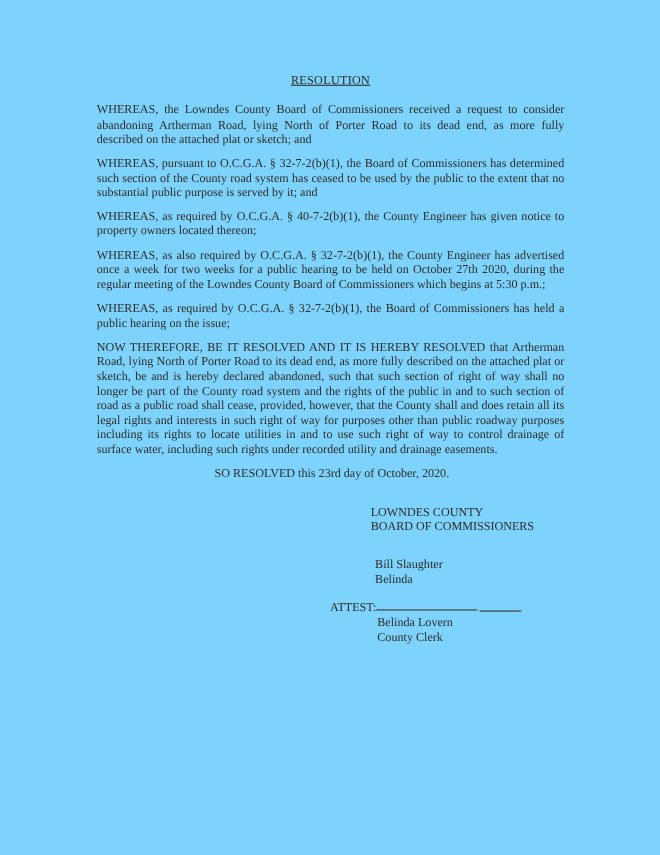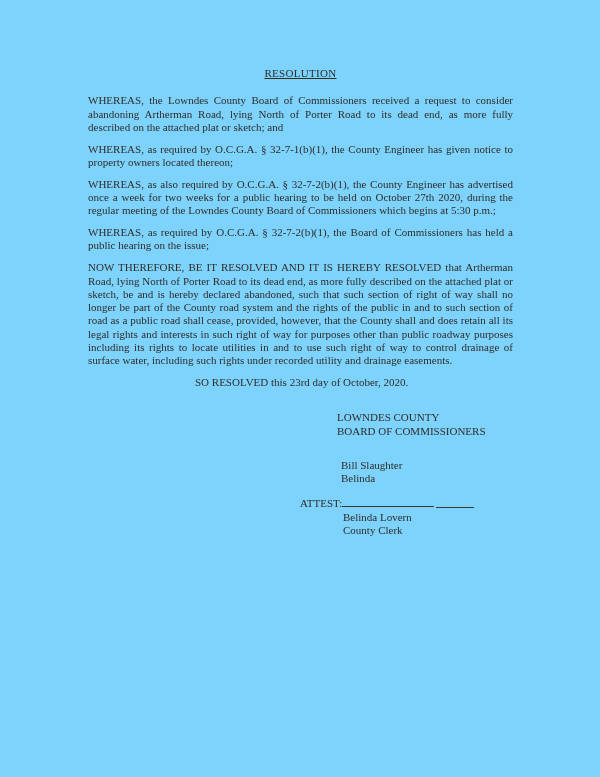--- a/index.html
+++ b/index.html
@@ -78,21 +78,22 @@
 <body>
 
 <div class="page">
   <div class="content">
 
     <div class="doc-title">
       <span>RESOLUTION</span>
     </div>
 
     <p class="para">WHEREAS, the Lowndes County Board of Commissioners received a request to consider abandoning Artherman Road, lying North of Porter Road to its dead end, as more fully described on the attached plat or sketch; and</p>
-    <p class="para">WHEREAS, as required by O.C.G.A. § 32-7-1(b)(1), the County Engineer has given notice to property owners located thereon;</p>
+    <p class="para">WHEREAS, pursuant to O.C.G.A. § 32-7-2(b)(1), the Board of Commissioners has determined such section of the County road system has ceased to be used by the public to the extent that no substantial public purpose is served by it; and</p>
+    <p class="para">WHEREAS, as required by O.C.G.A. § 40-7-2(b)(1), the County Engineer has given notice to property owners located thereon;</p>
     <p class="para">WHEREAS, as also required by O.C.G.A. § 32-7-2(b)(1), the County Engineer has advertised once a week for two weeks for a public hearing to be held on October 27th 2020, during the regular meeting of the Lowndes County Board of Commissioners which begins at 5:30 p.m.;</p>
     <p class="para">WHEREAS, as required by O.C.G.A. § 32-7-2(b)(1), the Board of Commissioners has held a public hearing on the issue;</p>
     <p class="para">NOW THEREFORE, BE IT RESOLVED AND IT IS HEREBY RESOLVED that Artherman Road, lying North of Porter Road to its dead end, as more fully described on the attached plat or sketch, be and is hereby declared abandoned, such that such section of right of way shall no longer be part of the County road system and the rights of the public in and to such section of road as a public road shall cease, provided, however, that the County shall and does retain all its legal rights and interests in such right of way for purposes other than public roadway purposes including its rights to locate utilities in and to use such right of way to control drainage of surface water, including such rights under recorded utility and drainage easements.</p>
 
     <div class="so-resolved">SO RESOLVED this 23rd day of October, 2020.</div>
 
     <div class="org-block">
       <div>LOWNDES COUNTY</div>
       <div>BOARD OF COMMISSIONERS</div>
     </div>

